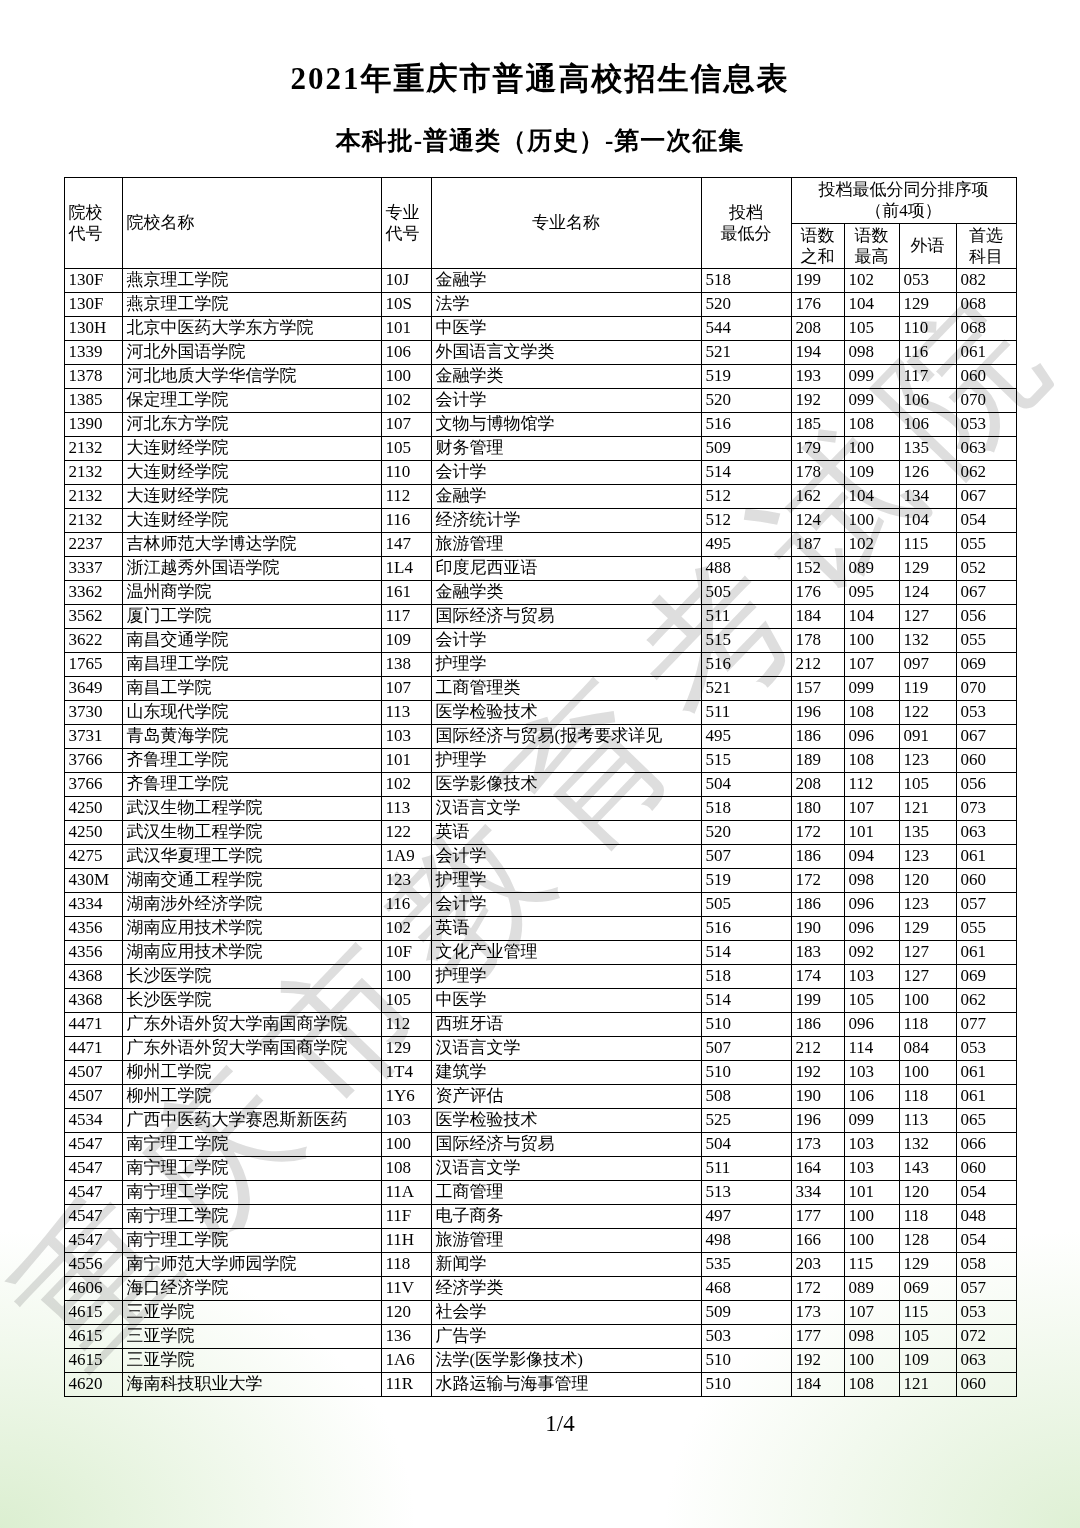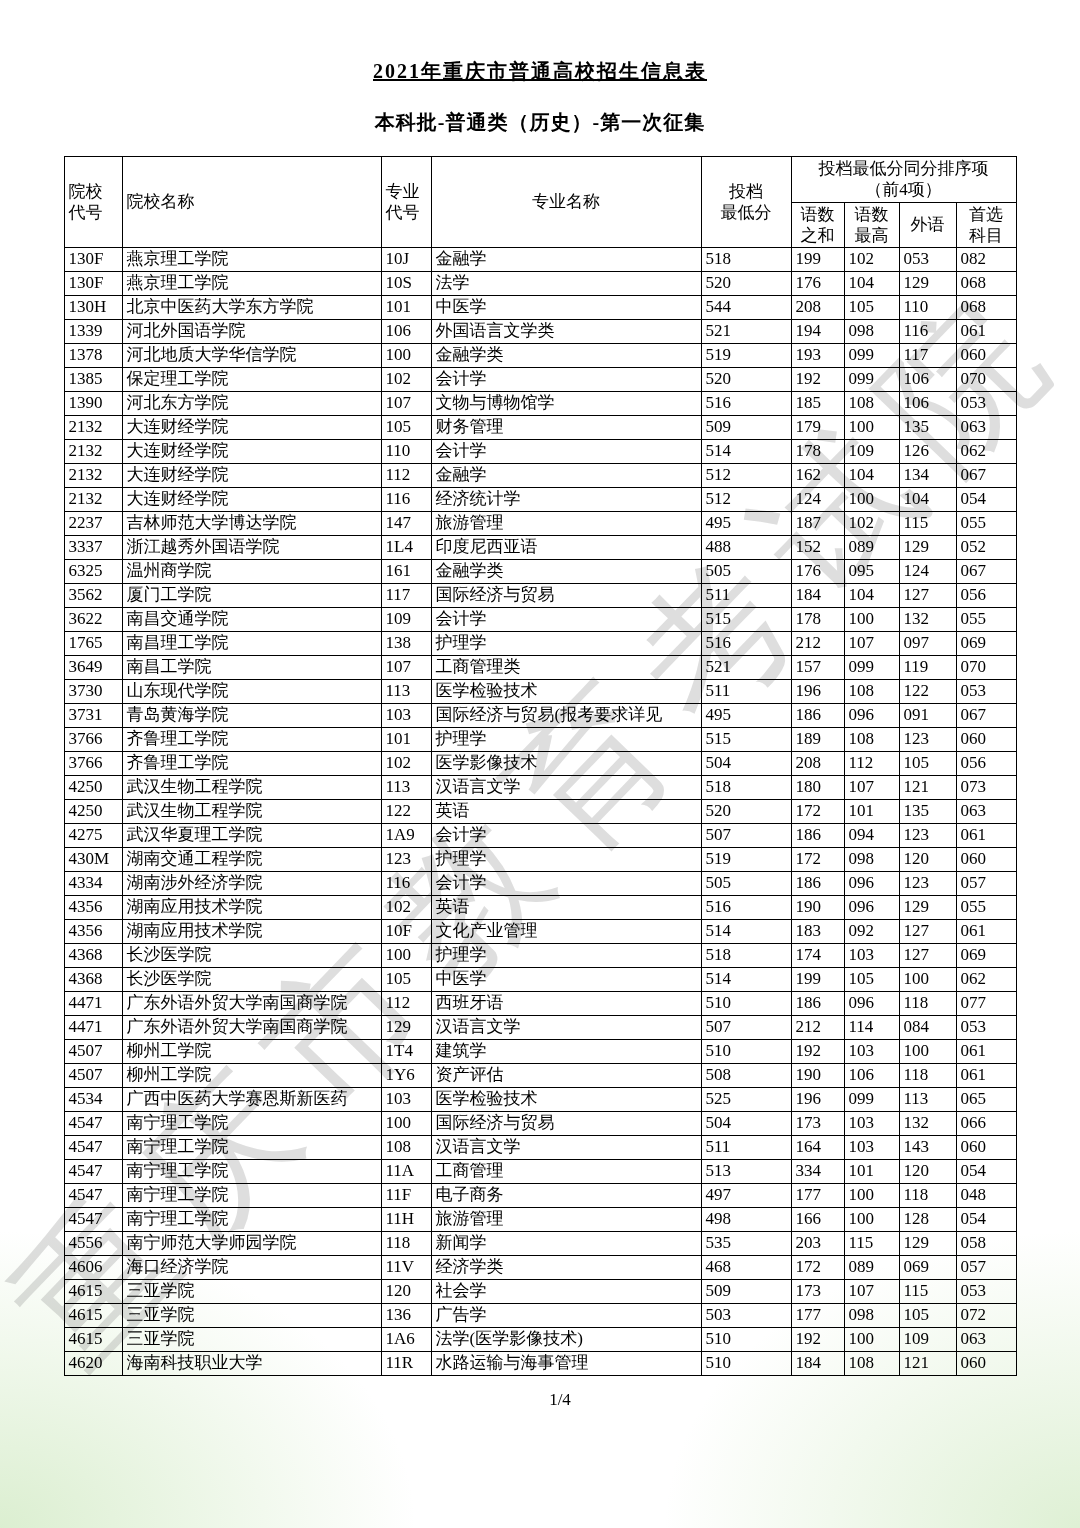--- a/index.html
+++ b/index.html
@@ -6,29 +6,28 @@
   .page {
     position:relative;
     width:1080px; height:1528px;
     background:#ffffff;
     overflow:hidden;
     font-family:"Liberation Serif","DejaVu Serif",serif;
     color:#000;
   }
   .title {
     text-align:center;
-    font-size:20px;
+    font-size:31px;
     font-weight:bold;
     letter-spacing:2px;
     padding-top:58px;
-    text-decoration:underline;
   }
   .subtitle {
     text-align:center;
-    font-size:20px;
+    font-size:25px;
     font-weight:bold;
     letter-spacing:1px;
     margin-top:24px;
   }
   table.main {
     border-collapse:collapse;
     table-layout:fixed;
     width:952px;
     margin:20px auto 0 auto;
     position:relative;
@@ -50,21 +49,21 @@
   th.al { text-align:left; }
   th.ac { text-align:center;margin-left:16px; }
   table.main td {
     height:24px;
     white-space:nowrap;
     text-align:left;
     line-height:1.1;
   }
   .footer {
     text-align:center;
-    font-size:17px;
+    font-size:23px;
     margin-top:14px;
     position:relative;
     z-index:2;
     margin-left:40px;
   }
   .watermark {
     position:absolute;
     left:50%; top:54%;
     transform:translate(-50%,-50%) rotate(-46deg);
     white-space:nowrap;
@@ -274,21 +273,21 @@
           <td>浙江越秀外国语学院</td>
           <td>1L4</td>
           <td>印度尼西亚语</td>
           <td>488</td>
           <td>152</td>
           <td>089</td>
           <td>129</td>
           <td>052</td>
         </tr>
         <tr>
-          <td>6325</td>
+          <td>3362</td>
           <td>温州商学院</td>
           <td>161</td>
           <td>金融学类</td>
           <td>505</td>
           <td>176</td>
           <td>095</td>
           <td>124</td>
           <td>067</td>
         </tr>
         <tr>

